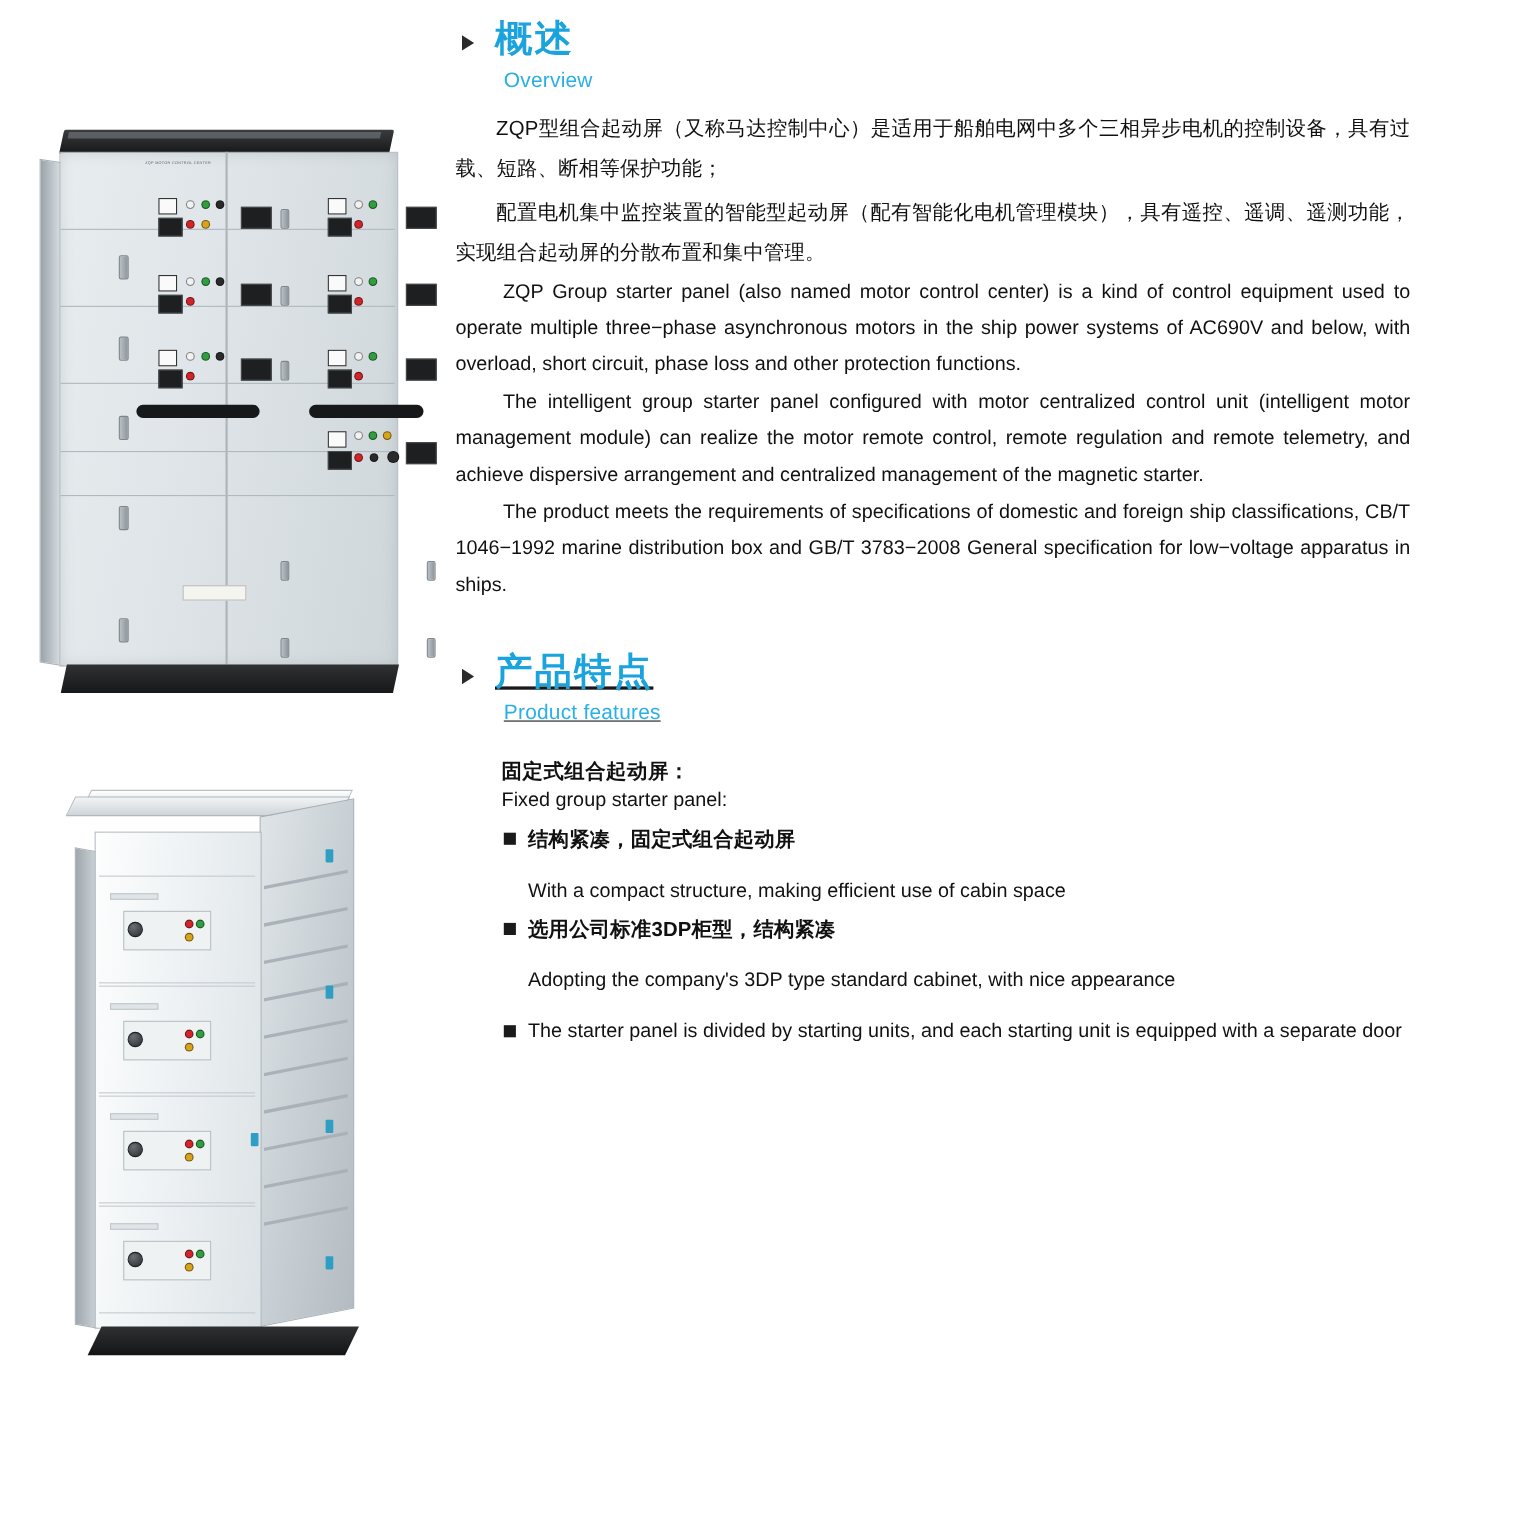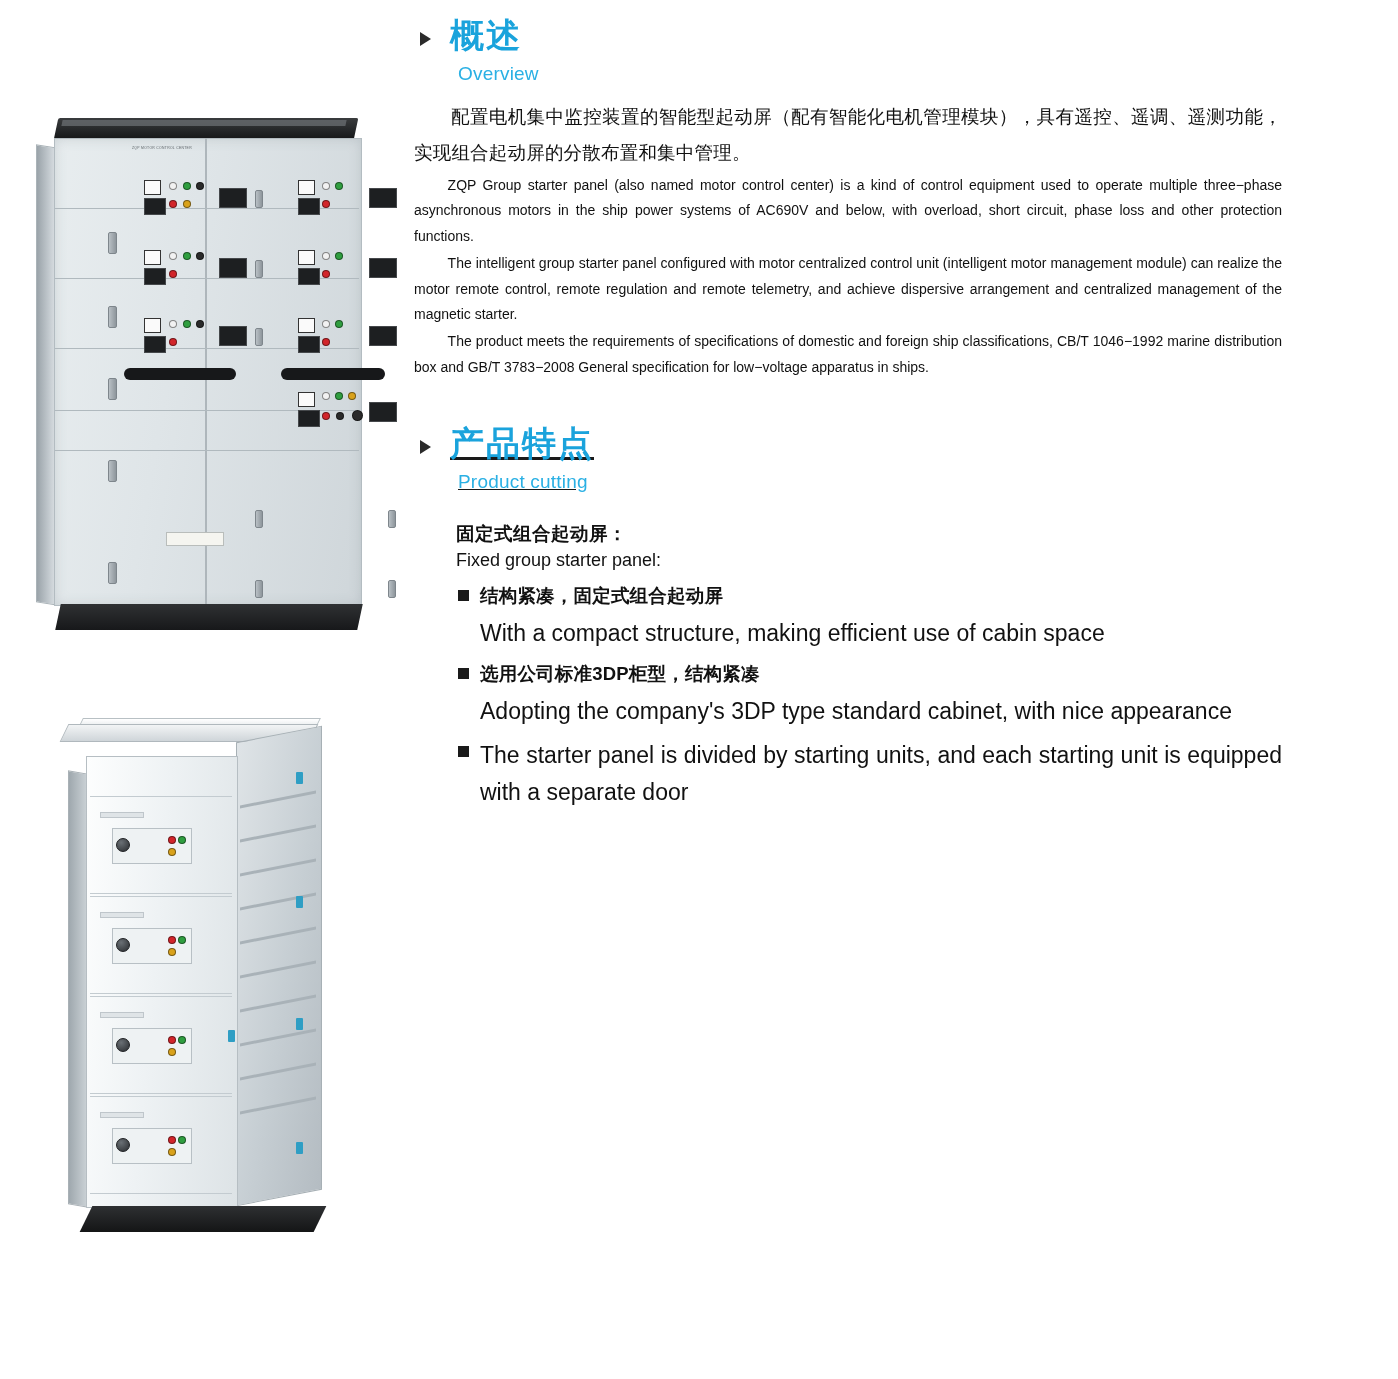--- a/index.html
+++ b/index.html
@@ -269,21 +269,21 @@
   .para-cn {
     font-size: 18.5px;
     line-height: 1.95;
     color: #111;
     text-indent: 2em;
     margin: 4px 0 0 0;
     text-align: justify;
     letter-spacing: .2px;
   }
   .para-en {
-    font-size: 14px;
+    font-size: 18px;
     line-height: 1.82;
     color: #111;
     margin: 2px 0 0 0;
     text-align: justify;
     text-indent: 2.4em;
   }
 
   .overview-body { margin-top: 14px; }
 
   
@@ -315,26 +315,26 @@
     letter-spacing: .2px;
   }
   .feat-cn .sq {
     position: absolute;
     left: 44px;
     top: 9px;
     width: 11px; height: 11px;
     background: #1a1a1a;
   }
   .feat-en {
-    font-size: 23px;
+    font-size: 18px;
     color: #111;
     line-height: 1.62;
     padding-left: 66px;
     text-align: justify;
-    margin-top: 5px;
+    margin-top: 17px;
   }
 </style>
 </head>
 <body>
 
 <div class="left-col">
 
   <div class="photo1">
     <div class="p1-top-plate"></div>
     <div class="p1-top-hi"></div>
@@ -491,30 +491,31 @@
 
 <div class="content">
 
   <div class="section-head">
     <span class="tri"></span>
     <h1 class="section-title-cn">概述</h1>
     <div class="section-title-en">Overview</div>
   </div>
 
   <div class="overview-body">
+    <p class="para-cn">ZQP型组合起动屏（又称马达控制中心）是适用于船舶电网中多个三相异步电机的控制设备，具有过载、短路、断相等保护功能；</p>
     <p class="para-cn">配置电机集中监控装置的智能型起动屏（配有智能化电机管理模块），具有遥控、遥调、遥测功能，实现组合起动屏的分散布置和集中管理。</p>
     <p class="para-en">ZQP Group starter panel (also named motor control center) is a kind of control equipment used to operate multiple three−phase asynchronous motors in the ship power systems of AC690V and below, with overload, short circuit, phase loss and other protection functions.</p>
     <p class="para-en">The intelligent group starter panel configured with motor centralized control unit (intelligent motor management module) can realize the motor remote control, remote regulation and remote telemetry, and achieve dispersive arrangement and centralized management of the magnetic starter.</p>
     <p class="para-en">The product meets the requirements of specifications of domestic and foreign ship classifications, CB/T 1046−1992 marine distribution box and GB/T 3783−2008 General specification for low−voltage apparatus in ships.</p>
   </div>
 
   <div class="section-head" style="margin-top:42px;text-decoration:underline;">
     <span class="tri"></span>
     <h1 class="section-title-cn">产品特点</h1>
-    <div class="section-title-en">Product cutting</div>
+    <div class="section-title-en">Product features</div>
   </div>
 
   <div class="feat-head-cn">固定式组合起动屏：</div>
   <div class="feat-head-en">Fixed group starter panel:</div>
 
   <ul class="feat-list">
     <li class="feat-item">
       <div class="feat-cn">
         <span class="sq"></span>
         <span>结构紧凑，固定式组合起动屏</span>

